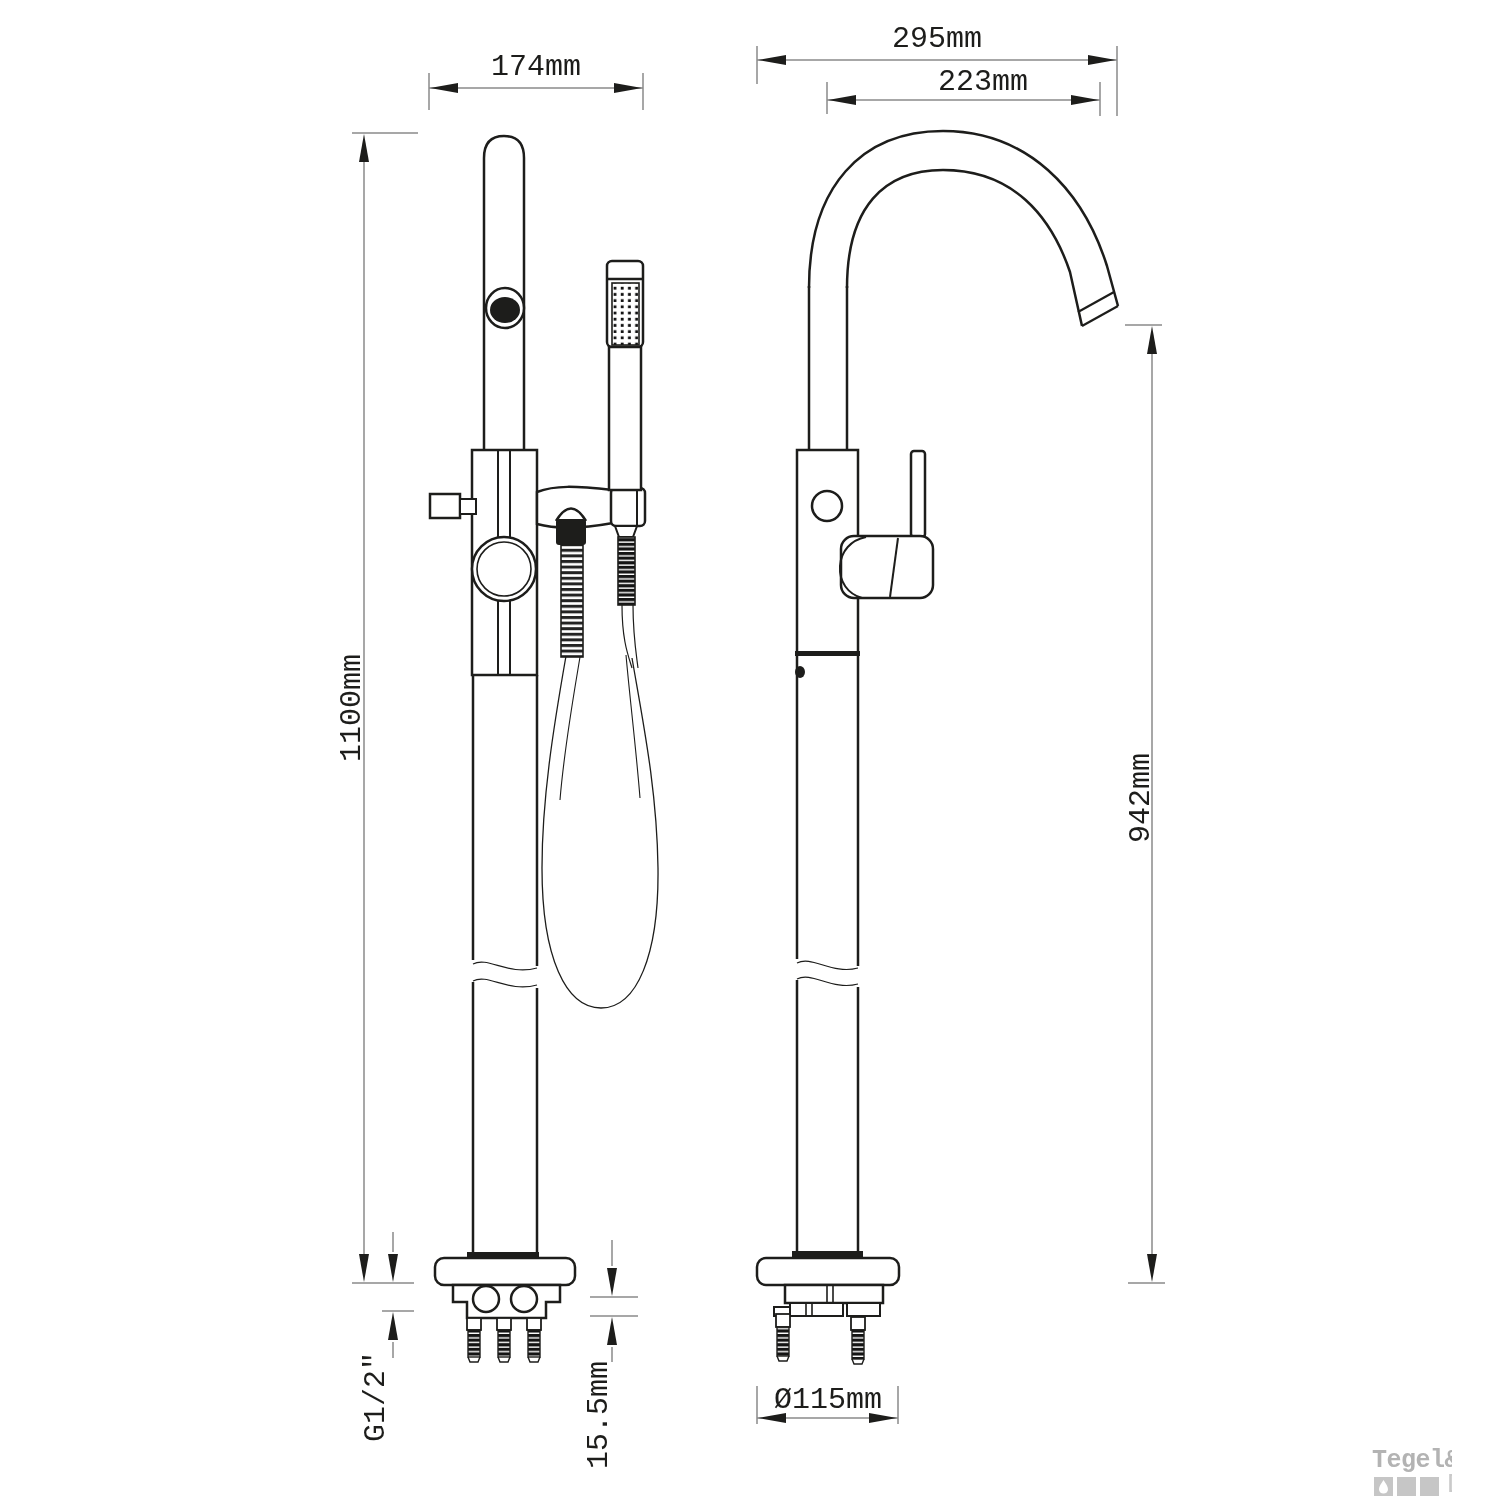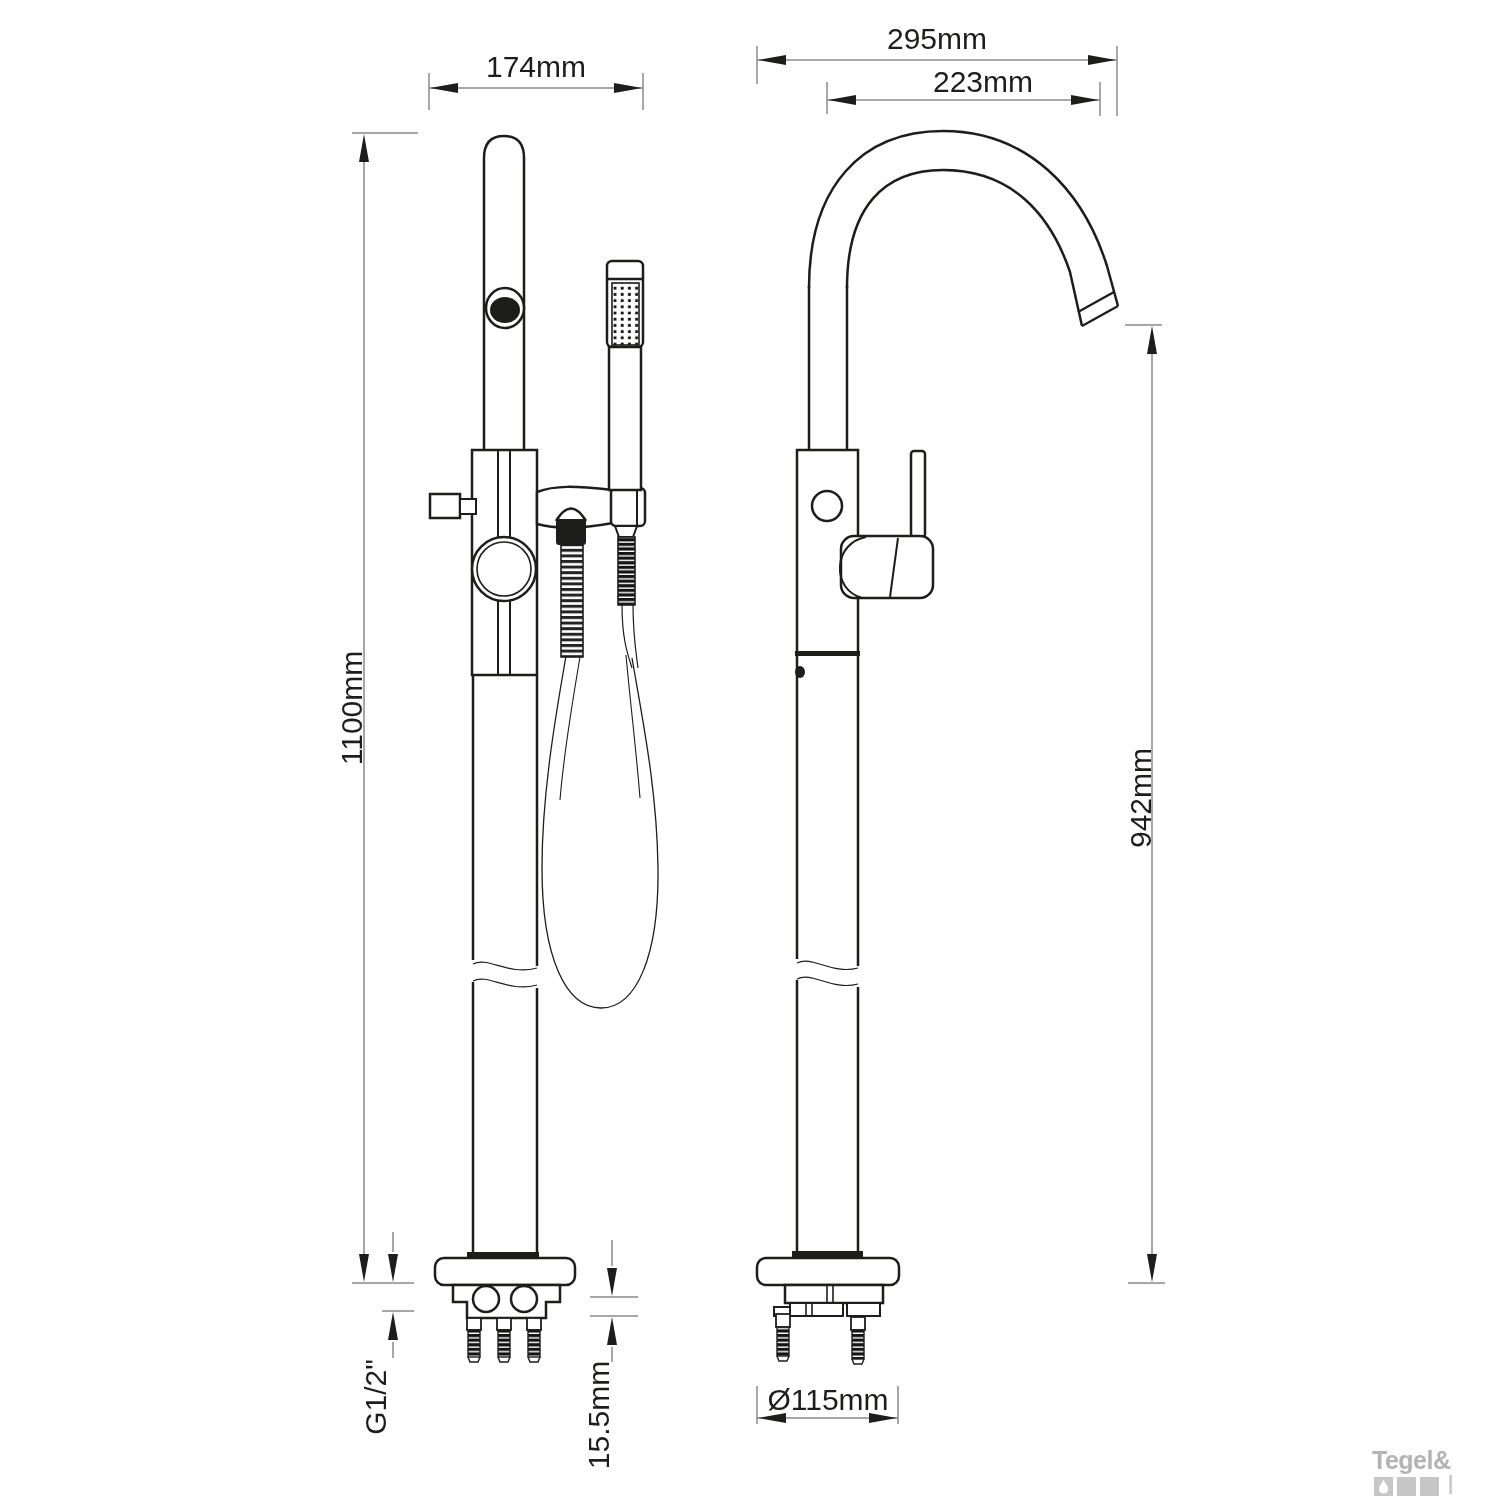--- a/index.html
+++ b/index.html
@@ -1,17 +1,17 @@
 <!DOCTYPE html>
 <html><head>
 <meta charset="utf-8">
 <style>
   html,body{margin:0;padding:0;background:#ffffff;}
   .canvas{position:relative;width:1452px;height:1500px;background:#ffffff;overflow:hidden;
-          font-family:Liberation Sans, sans-serif;}
+          font-family:Liberation Mono, monospace;}
   svg{position:absolute;left:0;top:0;}
   .dim-label{position:absolute;font-size:30px;color:#1d1d1b;white-space:nowrap;
              transform:translate(-50%,-50%);letter-spacing:0px;}
   .dim-label.vert{transform:translate(-50%,-50%) rotate(-90deg);}
   .wm-brand{position:absolute;left:1372px;top:1446px;font-size:25px;font-weight:bold;
             color:#b3b3b3;letter-spacing:-0.5px;}
   .wm-sq{position:absolute;width:19px;height:19px;background:#c6c6c6;top:1477px;}
   .wm-depot{position:absolute;left:1447px;top:1469px;font-size:28px;font-weight:300;
             color:#cacaca;letter-spacing:2px;}
 </style>

